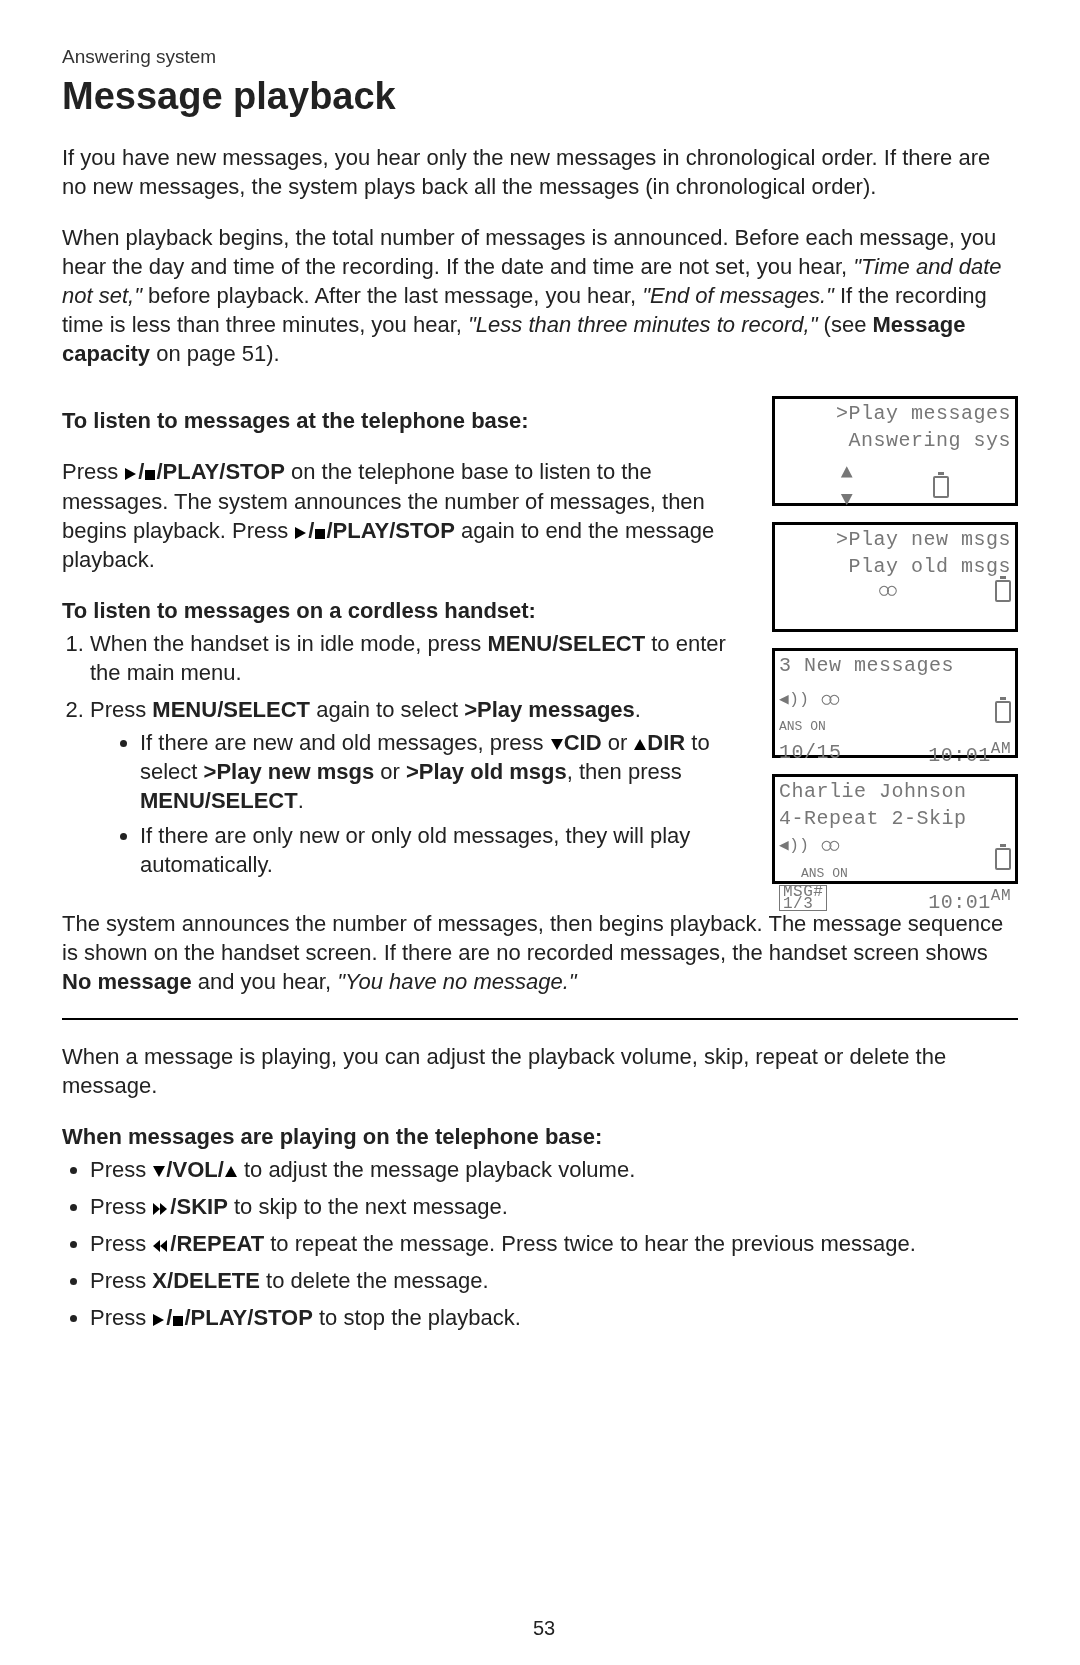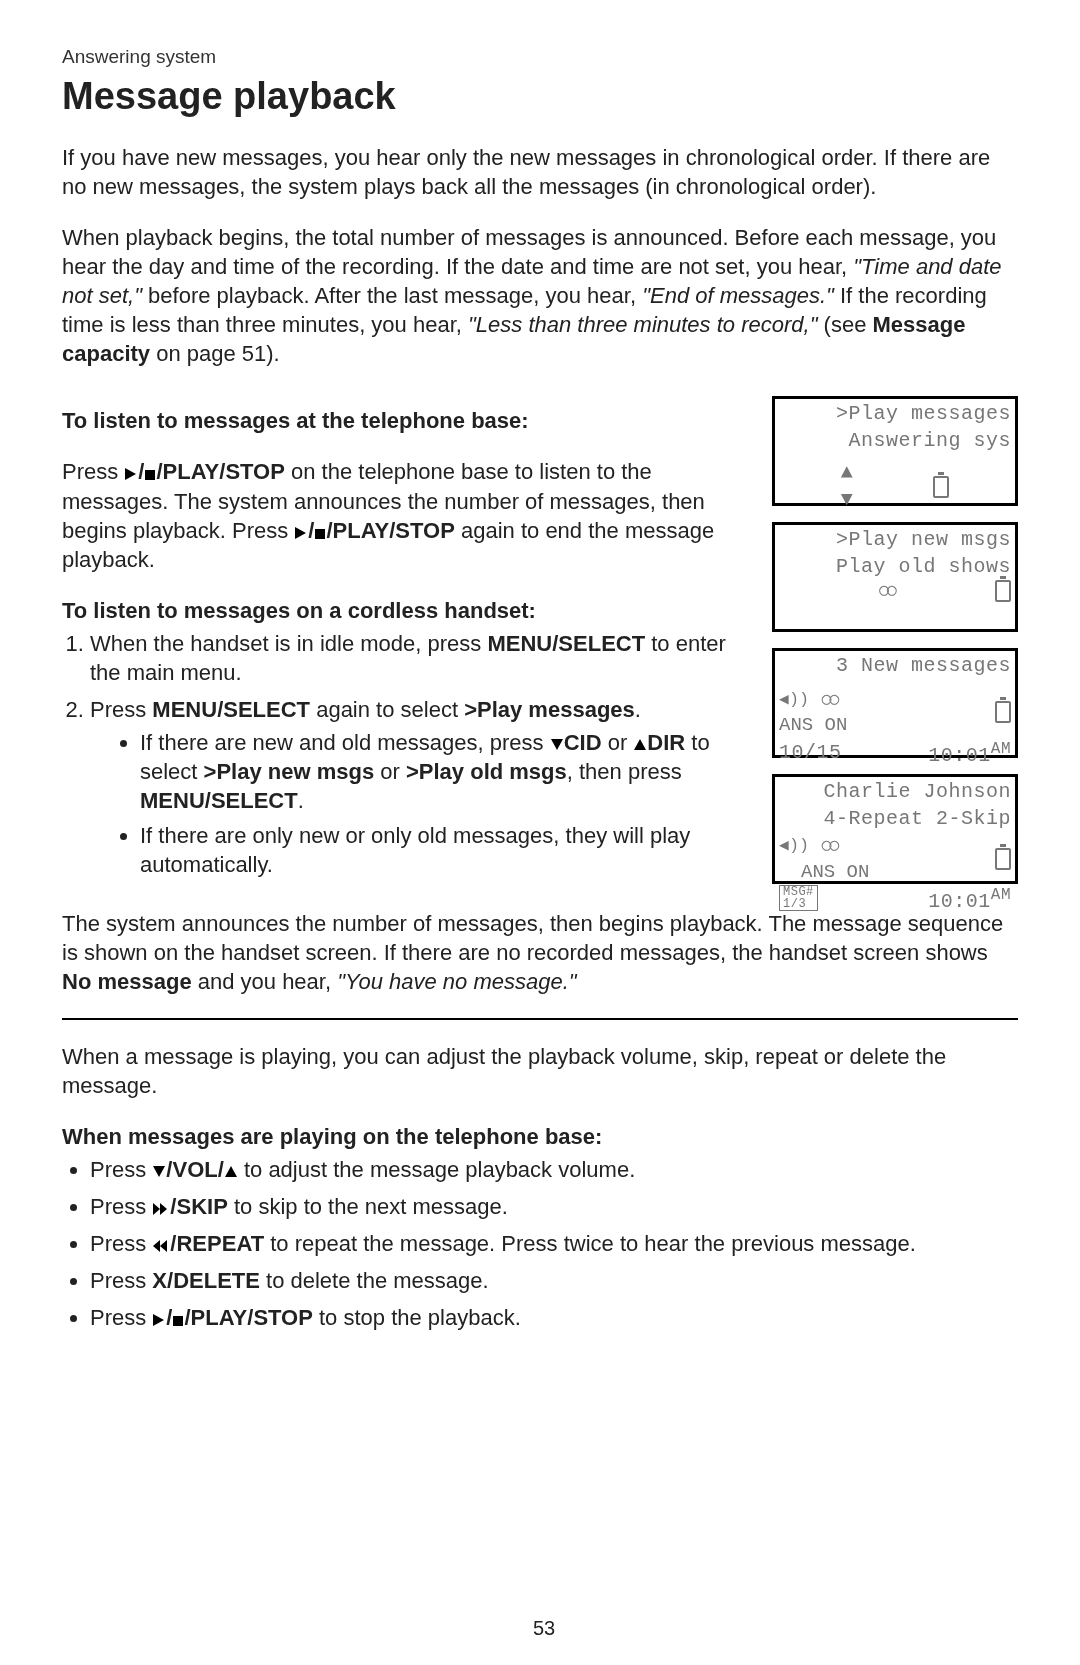--- a/index.html
+++ b/index.html
@@ -7,41 +7,41 @@
 .cat{font-size:19px;margin-bottom:2px;color:#333}
 h1{font-size:38px;font-weight:700;margin:0 0 14px 0;color:#222}
 .bold{font-weight:700}
 .sect{font-weight:700;margin:16px 0 4px 0}
 .wrap{display:flex;gap:20px;align-items:flex-start}
 .maincol{flex:1}
 .lcds{width:246px;display:flex;flex-direction:column;gap:16px;margin-top:6px}
 .lcd{border:3px solid #000;height:110px;box-sizing:border-box;font-family:"Courier New",monospace;font-size:20px;letter-spacing:.5px;color:#777;display:flex;flex-direction:column;justify-content:flex-start;padding:2px 4px;position:relative}
 .lcd .row{display:flex;justify-content:space-between;align-items:center}
 .lcd .r{text-align:right;display:block}
-.lcd .ctr{text-align:right;display:block}
-.lcd .sm{font-size:19px;letter-spacing:0}
+.lcd .ctr{text-align:left;display:block}
+.lcd .sm{font-size:13px;letter-spacing:0}
 .lcd .mid{display:flex;justify-content:center;gap:80px;align-items:center;margin-top:6px}
 .batt::after{content:"";display:inline-block;width:12px;height:18px;border:2px solid #777;border-radius:2px;position:relative}
 .batt{position:relative;display:inline-block;width:16px;height:22px}
 .batt::before{content:"";position:absolute;top:-4px;left:5px;width:6px;height:3px;background:#777}
 .tape{display:inline-block;font-size:16px;letter-spacing:-2px}
 .spk{display:inline-flex;align-items:center;font-size:16px}
 hr.thin{border:none;border-top:2px solid #000;margin:4px 0 6px}
 ol{margin:4px 0 6px 0;padding-left:28px}
 ol>li{margin-bottom:8px}
 ul.b{list-style:disc;margin:4px 0 6px 0;padding-left:50px}
 ul.b>li{margin-bottom:6px}
 ul.b2{list-style:disc;margin:4px 0 6px 0;padding-left:28px}
 ul.b2>li{margin-bottom:8px}
 .sc{font-variant:small-caps}
 .kbtn{font-weight:700}
 .ic{display:inline-block;vertical-align:-2px}
 .pgnum{position:absolute;bottom:24px;left:8px;right:0;text-align:center;font-size:20px}
 .sup{font-size:16px;vertical-align:super}
-.msgbox{display:inline-block;border:1.5px solid #777;padding:0 3px;font-size:12px;line-height:12px}
+.msgbox{display:inline-block;border:1.5px solid #777;padding:0 3px;font-size:16px;line-height:12px}
 </style>
 </head>
 <body>
 
 <div class="page">
   <div class="cat">Answering system</div>
   <h1>Message playback</h1>
 
   <p>If you have new messages, you hear only the new messages in chronological order. If there are no new messages, the system plays back all the messages (in chronological order).</p>
 
@@ -89,21 +89,21 @@
       <div class="lcd">
         <span class="r">&gt;Play messages</span>
         <span class="r">Answering sys</span>
         <div class="mid">
             <span>▲<br>▼</span>
             <span class="batt"></span>
           </div>
       </div>
       <div class="lcd">
         <span class="r">&gt;Play new msgs</span>
-        <span class="r"> Play old shows</span>
+        <span class="r"> Play old msgs</span>
         <div class="row">
             <span></span>
             <span class="tape">◯◯</span>
             <span class="batt"></span>
           </div>
       </div>
       <div class="lcd">
         <span class="ctr">3 New messages</span>
         <div class="row" style="margin-top:6px">
           <span><span class="spk">◀))</span> <span class="tape">◯◯</span><br><span class="sm">ANS ON</span></span>

